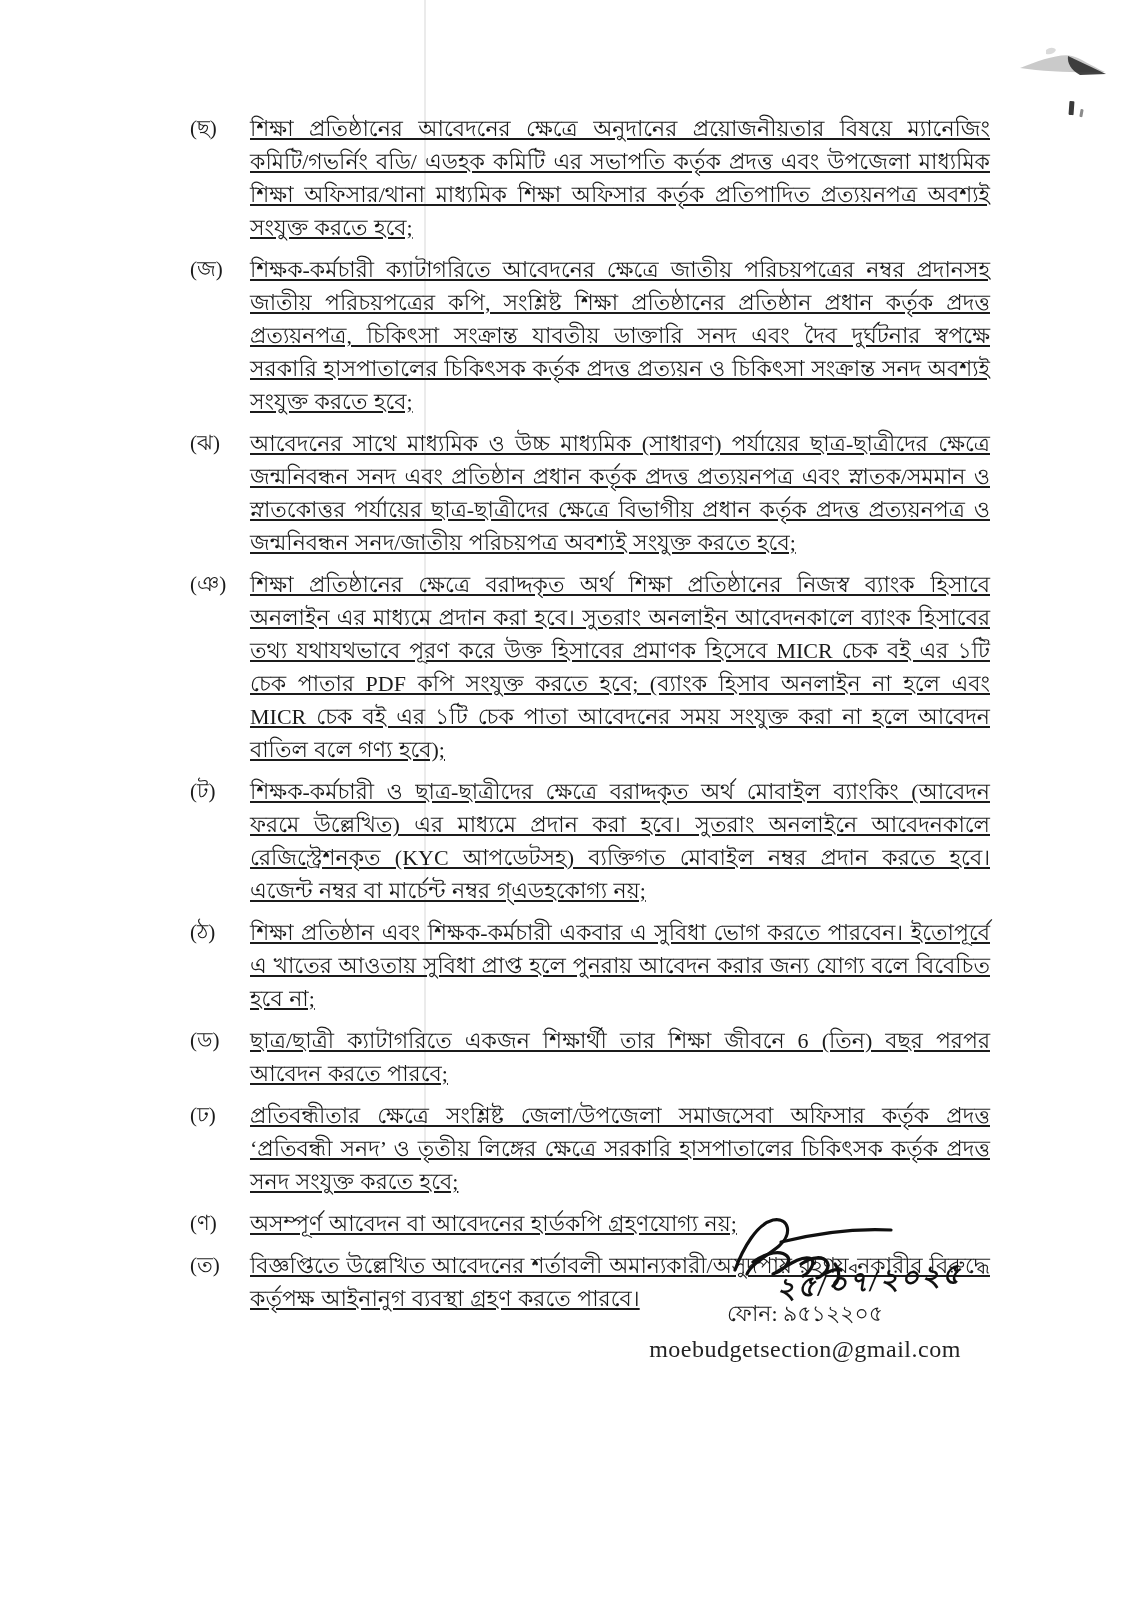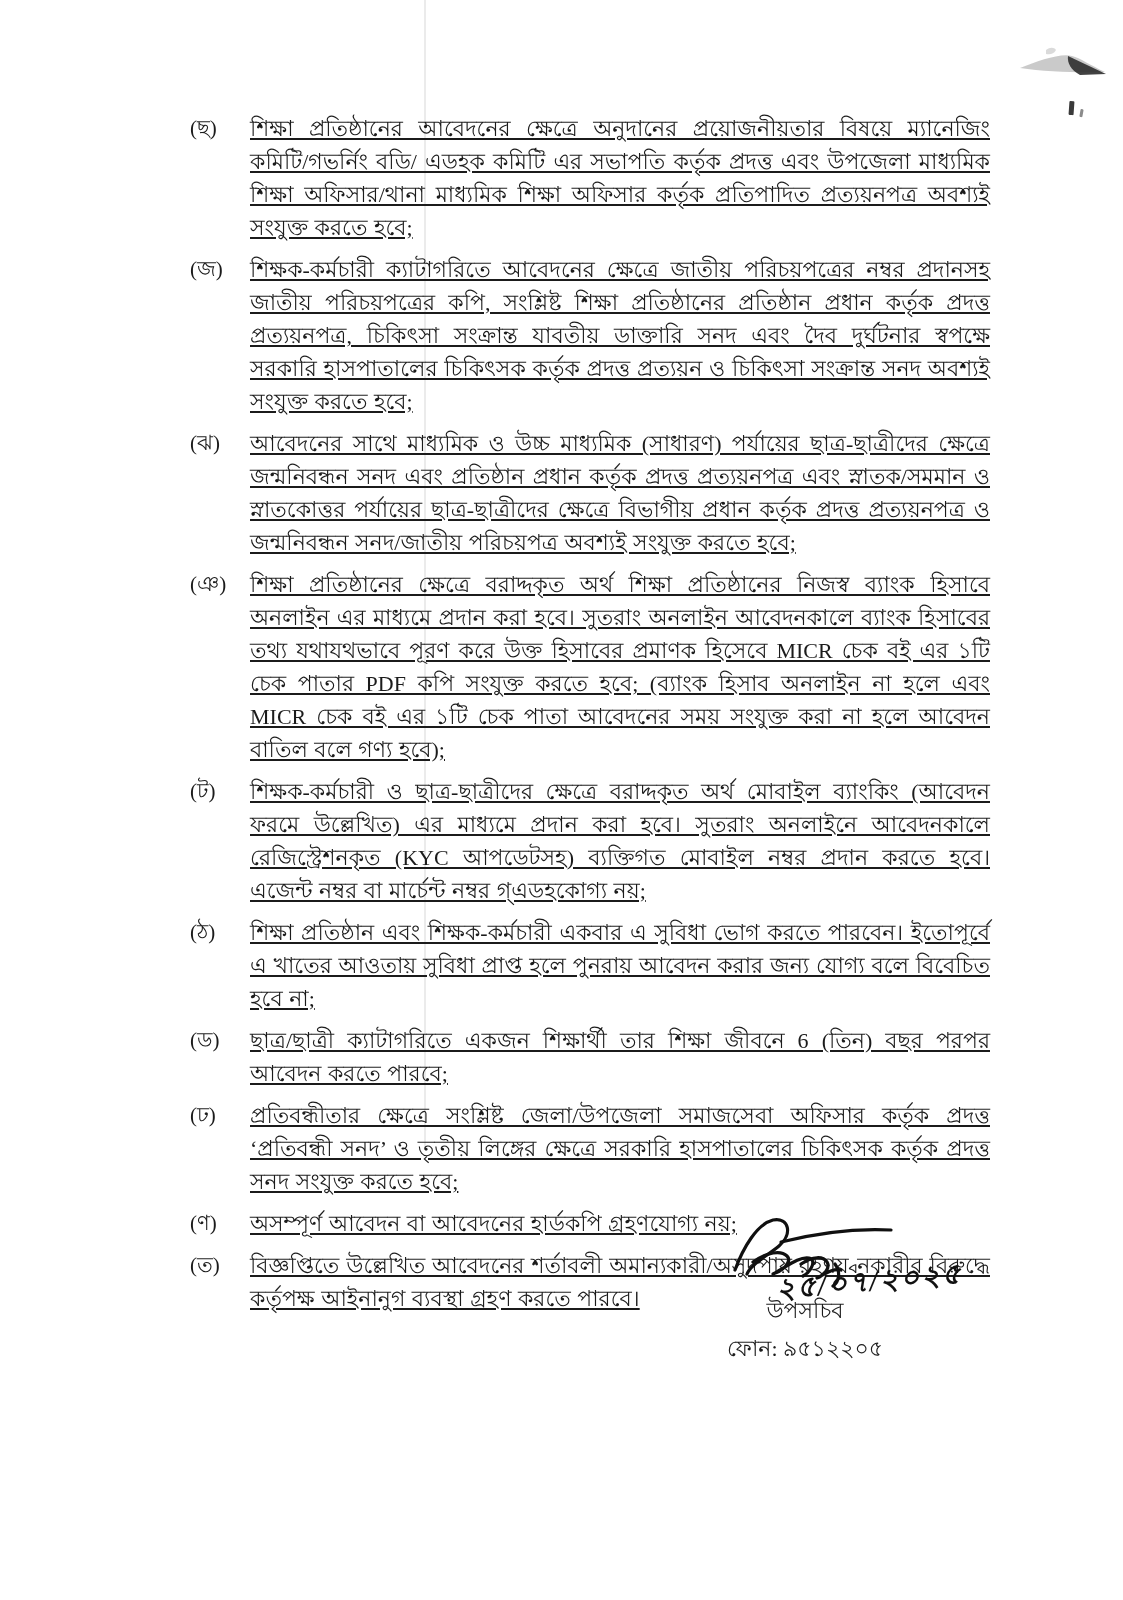--- a/index.html
+++ b/index.html
@@ -193,18 +193,18 @@
         <path d="M12,58 C20,36 34,12 50,8 C66,5 70,22 56,34 C44,44 28,52 24,62"></path>
         <path d="M30,50 C44,40 58,38 64,44 C70,50 58,60 50,62 C62,56 76,44 86,46 C94,48 88,60 80,64"></path>
         <path d="M78,52 C90,44 100,44 104,50 C108,56 100,64 94,66 C102,62 110,56 118,58"></path>
         <path d="M58,30 C90,22 130,16 168,18"></path>
         <path d="M112,52 C118,60 116,70 110,74"></path>
       </g>
     </svg>
 
     <div class="hand-date">২৫/০৭/২০২৫</div>
 
-    <div class="sig-title">উপসচিব</div>
     <div class="sig-phone">ফোন: ৯৫১২২০৫</div>
+    <div class="sig-email">moebudgetsection@gmail.com</div>
 
   </div>
 
 </div>
 
 </body></html>

